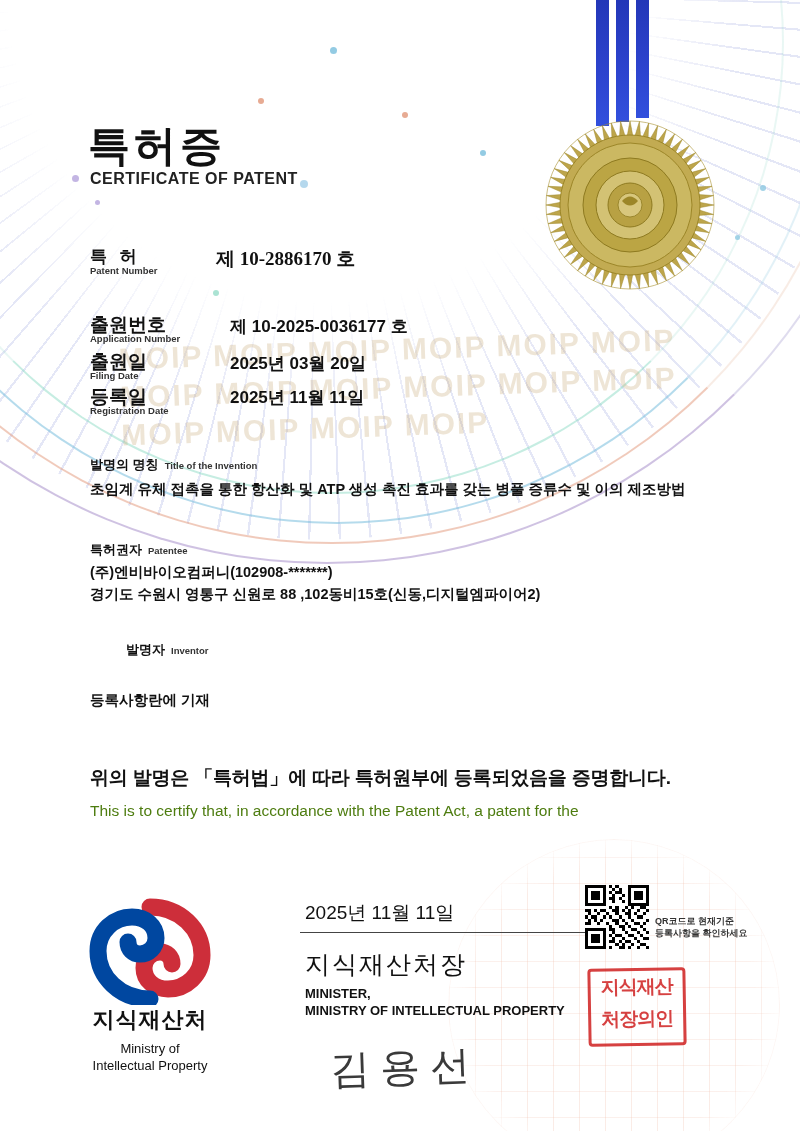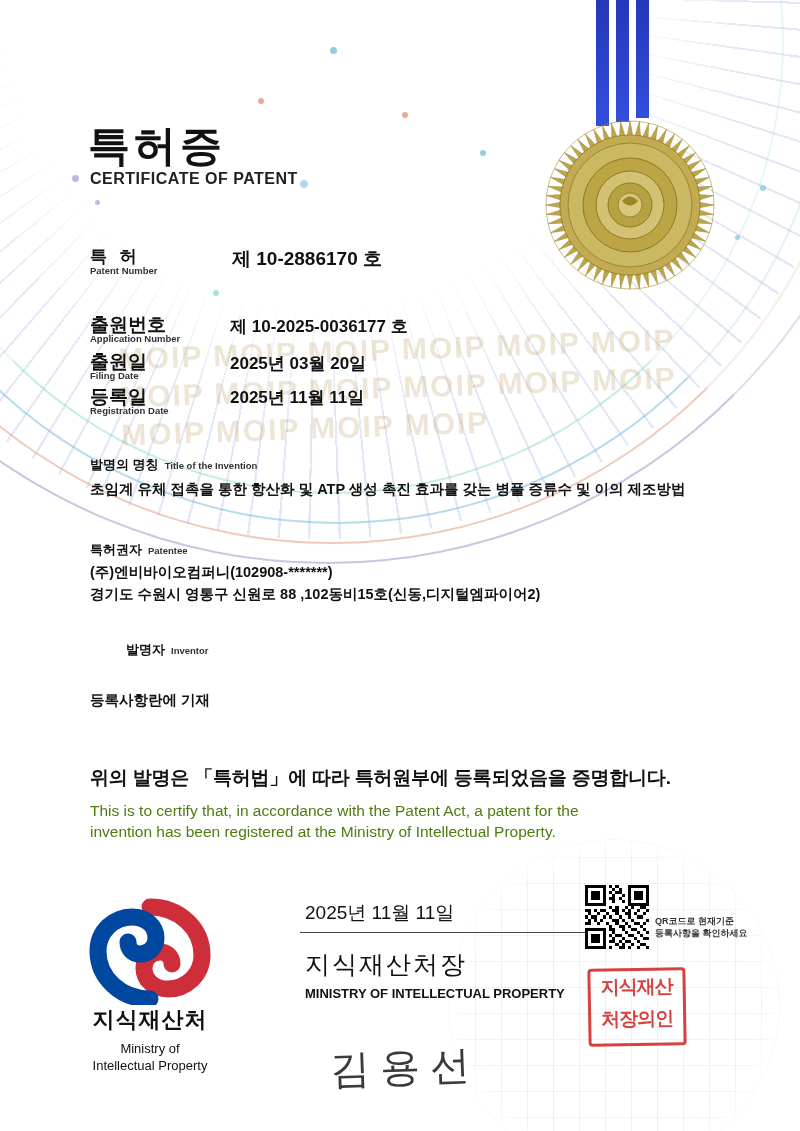--- a/index.html
+++ b/index.html
@@ -438,21 +438,21 @@
     </svg>
   </div>
 
   <div class="title-ko">특허증</div>
   <div class="title-en">CERTIFICATE OF PATENT</div>
 
   <div class="field" style="top:248px;">
     <span class="ko" style="font-size:17px;letter-spacing:4px;">특 허</span>
     <span class="en">Patent Number</span>
   </div>
-  <div class="value big" style="left:232px;top:246px;">제 10-2886170 호</div>
+  <div class="value big" style="left:216px;top:246px;font-family:Liberation Serif, serif;">제 10-2886170 호</div>
 
   <div class="field" style="top:316px;">
     <span class="ko">출원번호</span>
     <span class="en">Application Number</span>
   </div>
   <div class="value" style="left:230px;top:315px;">제 10-2025-0036177 호</div>
 
   <div class="field" style="top:353px;">
     <span class="ko">출원일</span>
     <span class="en">Filing Date</span>
@@ -477,27 +477,27 @@
   <div class="body-line" style="top:583px;">경기도 수원시 영통구 신원로 88 ,102동비15호(신동,디지털엠파이어2)</div>
 
   <div class="label-inline" style="top:641px;margin-left:36px;">
     <span>발명자</span><span class="sub">Inventor</span>
   </div>
   <div class="body-line" style="top:661px;margin-top:28px;">등록사항란에 기재</div>
 
   <div class="certify-ko">위의 발명은 「특허법」에 따라 특허원부에 등록되었음을 증명합니다.</div>
   <div class="certify-en">
     <div>This is to certify that, in accordance with the Patent Act, a patent for the</div>
-    <div>invention has been registered at the Ministry of Intellectual Property.</div>
   </div>
 
   <div class="sig-date">2025년 11월 11일</div>
   <div class="sig-rule"></div>
   <div class="sig-ko">지식재산처장</div>
   <div class="sig-en">
+    <div>MINISTER,</div>
     <div>MINISTRY OF INTELLECTUAL PROPERTY</div>
   </div>
   <div class="sig-name">김용선</div>
 
   <div class="stamp">
     <div>지식재산</div>
     <div>처장의인</div>
   </div>
 
   <div class="qr">

